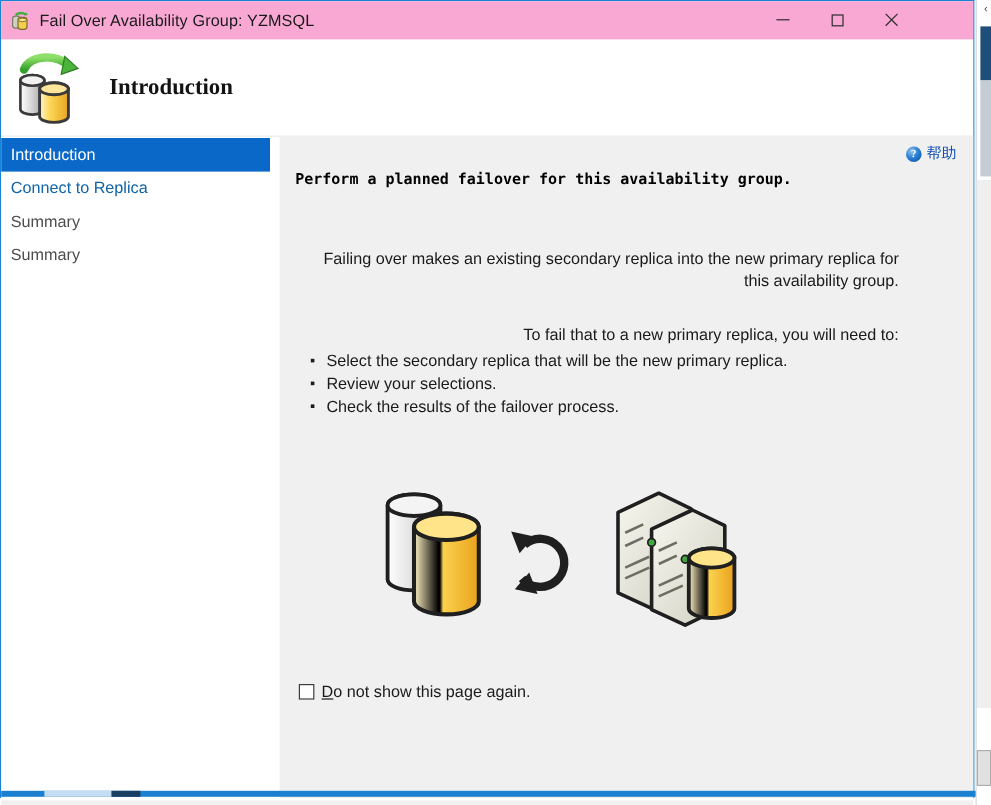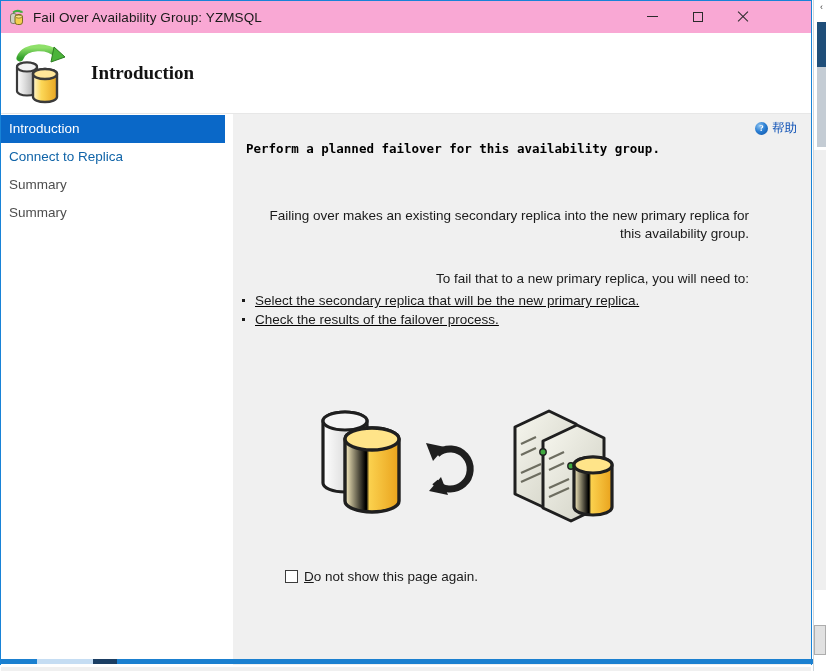--- a/index.html
+++ b/index.html
@@ -101,33 +101,33 @@
   #panel-heading{
     position:absolute;left:13px;top:27px;
     font-family:"DejaVu Sans Mono","Liberation Mono",monospace;
     font-weight:bold;font-size:12.5px;color:#000000;letter-spacing:0px;
   }
   .para{
     position:absolute;left:16px;font-size:13.5px;color:#1a1a1a;line-height:18px;text-align:right;
   }
   #para1{top:93px;width:500px;}
   #para2{top:156px;width:500px;}
-  #bullets{position:absolute;left:4px;top:177px;margin:0;padding:0;list-style:none;text-decoration:underline;}
+  #bullets{position:absolute;left:21px;top:177px;margin:0;padding:0;list-style:none;}
   #bullets li{
     font-size:13.5px;color:#1a1a1a;line-height:19px;padding-left:18px;position:relative;
   }
   #bullets li:before{
     content:"";position:absolute;left:5px;top:8px;width:3px;height:3px;background:#1a1a1a;
   }
 
   
   #illustration{position:absolute;left:60px;top:285px;width:340px;height:140px;}
 
   #bottom-note{position:absolute;left:16px;top:437px;font-size:13.5px;color:#1a1a1a;}
-  #dontshow-row{position:absolute;left:16px;top:455px;display:flex;align-items:center;cursor:pointer;margin-left:36px;}
+  #dontshow-row{position:absolute;left:16px;top:455px;display:flex;align-items:center;cursor:pointer;}
   #dontshow-box{
     width:13px;height:13px;border:1px solid #3c3c3c;background:#ffffff;
     box-sizing:border-box;margin-right:6px;flex:none;
   }
   #dontshow-label{font-size:13.5px;color:#1a1a1a;}
   #dontshow-label u{text-decoration:underline;}
 
   
   #footer{
     position:relative;height:null;height:66px;background:#f0f0f0;
@@ -235,20 +235,21 @@
       </div>
 
       <div id="panel-heading">Perform a planned failover for this availability group.</div>
 
       <div class="para" id="para1">Failing over makes an existing secondary replica into the new primary replica for this availability group.</div>
 
       <div class="para" id="para2">To fail that to a new primary replica, you will need to:</div>
 
       <ul id="bullets">
         <li>Select the secondary replica that will be the new primary replica.</li>
+        <li>Review your selections.</li>
         <li>Check the results of the failover process.</li>
       </ul>
 
       <div id="illustration">
         <svg width="340" height="140" viewBox="0 0 340 140">
           <defs>
             <linearGradient id="iGray" x1="0" y1="0" x2="1" y2="0">
               <stop offset="0%" stop-color="#ffffff"></stop>
                 <stop offset="45%" stop-color="#e2e2e2"></stop>
                 <stop offset="100%" stop-color="#a8a8a8"></stop>

